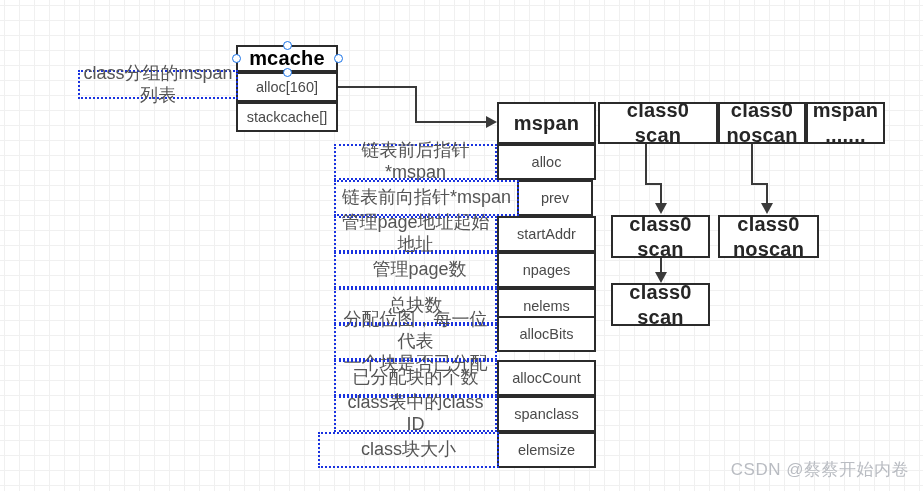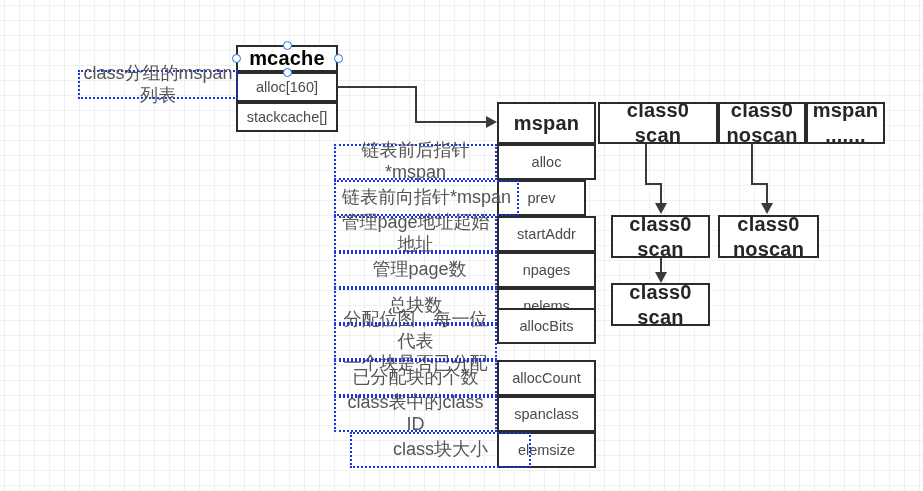--- a/index.html
+++ b/index.html
@@ -178,21 +178,21 @@
   <div id="field-rows">
       <div class="dotted" style="left: 334px; top: 144px; width: 163px; height: 36px; justify-content: center;">
         <span style="white-space: pre-line;">链表前后指针*mspan</span>
       </div>
       <div class="box cell-plain" style="left: 497px; top: 144px; width: 99px; height: 36px;">
         <span>alloc</span>
       </div>
       <div class="dotted" style="left: 334px; top: 180px; width: 185px; height: 36px;">
         <span style="white-space: pre-line;">链表前向指针*mspan</span>
       </div>
-      <div class="box cell-plain" style="left: 497px; top: 180px; width: 89px; height: 36px;">
+      <div class="box cell-plain" style="left: 517px; top: 180px; width: 76px; height: 36px;">
         <span>prev</span>
       </div>
       <div class="dotted" style="left: 334px; top: 216px; width: 163px; height: 36px;">
         <span style="white-space: pre-line;">管理page地址起始地址</span>
       </div>
       <div class="box cell-plain" style="left: 497px; top: 216px; width: 99px; height: 36px;">
         <span>startAddr</span>
       </div>
       <div class="dotted" style="left: 334px; top: 252px; width: 163px; height: 36px; padding-left: 8px;">
         <span style="white-space: pre-line;">管理page数</span>
@@ -203,36 +203,36 @@
       <div class="dotted" style="left: 334px; top: 288px; width: 163px; height: 36px;">
         <span style="white-space: pre-line;">总块数</span>
       </div>
       <div class="box cell-plain" style="left: 497px; top: 288px; width: 99px; height: 36px;">
         <span>nelems</span>
       </div>
       <div class="dotted" style="left: 334px; top: 324px; width: 163px; height: 36px;">
         <span style="white-space: pre-line;">分配位图，每一位代表
 一个块是否已分配</span>
       </div>
-      <div class="box cell-plain" style="left: 497px; top: 308px; width: 99px; height: 36px;">
+      <div class="box cell-plain" style="left: 497px; top: 316px; width: 99px; height: 36px;">
         <span>allocBits</span>
       </div>
       <div class="dotted" style="left: 334px; top: 360px; width: 163px; height: 36px;">
         <span style="white-space: pre-line;">已分配块的个数</span>
       </div>
       <div class="box cell-plain" style="left: 497px; top: 360px; width: 99px; height: 36px;">
         <span>allocCount</span>
       </div>
       <div class="dotted" style="left: 334px; top: 396px; width: 163px; height: 36px;">
         <span style="white-space: pre-line;">class表中的class ID</span>
       </div>
       <div class="box cell-plain" style="left: 497px; top: 396px; width: 99px; height: 36px;">
         <span>spanclass</span>
       </div>
-      <div class="dotted" style="left: 350px; top: 432px; width: 181px; height: 36px; text-align: center;">
+      <div class="dotted" style="left: 318px; top: 432px; width: 181px; height: 36px; text-align: center;">
         <span style="white-space: pre-line;">class块大小</span>
       </div>
       <div class="box cell-plain" style="left: 497px; top: 432px; width: 99px; height: 36px;">
         <span>elemsize</span>
       </div>
     </div>
 
   <div class="line v" style="left:645px; top:144px; height:41px;"></div>
   <div class="line h" style="left:645px; top:183px; width:17px;"></div>
   <div class="line v" style="left:660px; top:183px; height:24px;"></div>
@@ -253,14 +253,15 @@
   </div>
 
   <div class="line v" style="left:660px; top:258px; height:17px;"></div>
   <div class="arrow-down" style="left:655px; top:272px;"></div>
 
   <div class="box cell-title two-line" style="left:611px; top:283px; width:99px; height:43px;">
     <span>class0</span>
     <span>scan</span>
   </div>
 
+  <div id="watermark">CSDN @蔡蔡开始内卷</div>
 
 </div>
 
 </body></html>

